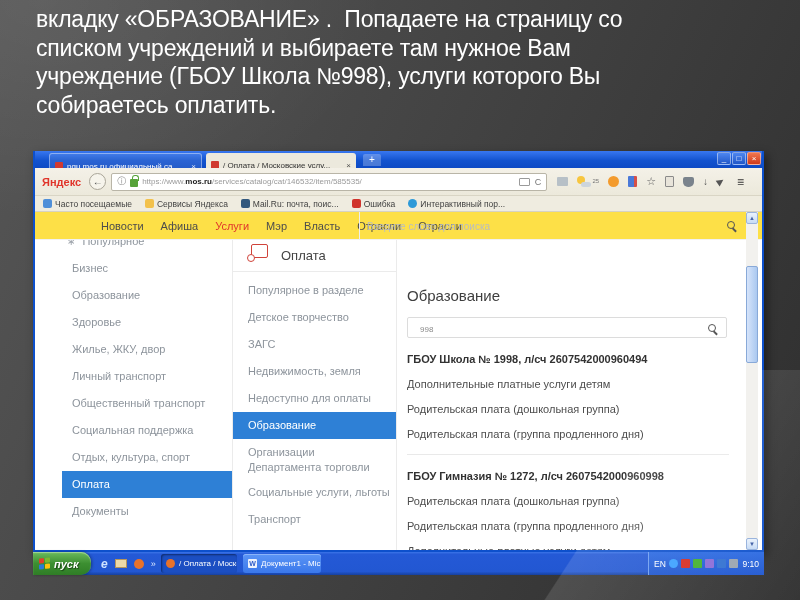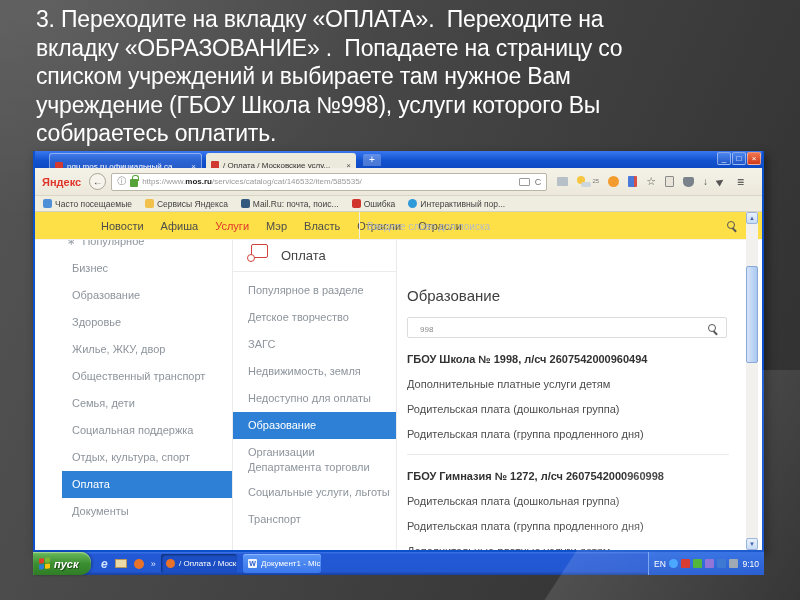--- a/index.html
+++ b/index.html
@@ -142,21 +142,20 @@
         border-left:1px solid #6f9ef0; display:flex; align-items:center; gap:3px; padding:0 5px; color:#fff; font-size:8.5px; }
   .tricon { width:9px; height:9px; border-radius:1px; flex:none; }
   .trtime { margin-left:auto; }
 </style>
 </head>
 <body>
 
 <div id="slide">
 
   <div class="slide-text">
-    <div>3. Переходите на вкладку «ОПЛАТА».  Переходите на</div>
     <div>вкладку «ОБРАЗОВАНИЕ» .  Попадаете на страницу со</div>
     <div>списком учреждений и выбираете там нужное Вам</div>
     <div>учреждение (ГБОУ Школа №998), услуги которого Вы</div>
     <div>собираетесь оплатить.</div>
   </div>
 
   <div class="bw">
 
     <div class="titlebar">
       <div class="tab t0">
@@ -249,22 +248,22 @@
 
         <div class="col-left">
           <div class="srow first">
             <span class="star">∗</span>
             <span>Популярное</span>
           </div>
           <div class="srow">Бизнес</div>
           <div class="srow">Образование</div>
           <div class="srow">Здоровье</div>
           <div class="srow">Жилье, ЖКУ, двор</div>
+          <div class="srow">Личный транспорт</div>
           <div class="srow">Общественный транспорт</div>
-          <div class="srow">Семья, дети</div>
           <div class="srow">Социальная поддержка</div>
           <div class="srow">Отдых, культура, спорт</div>
           <div class="srow active">Оплата</div>
           <div class="srow">Документы</div>
         </div>
 
         <div class="col-mid">
           <div class="mid-head">
             <span class="payicon"></span>
             <span class="mid-title">Оплата</span>

